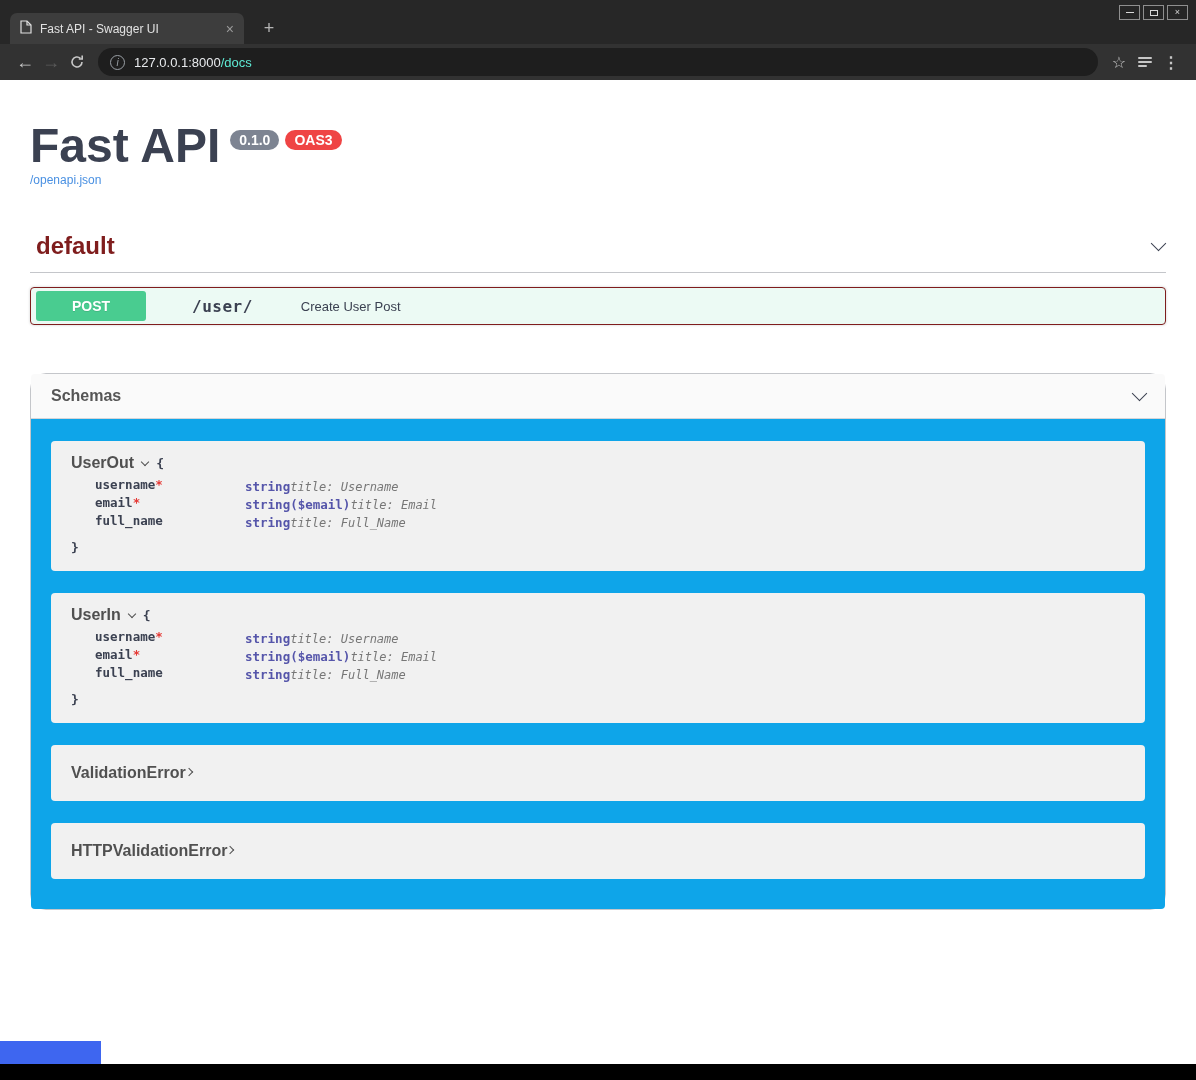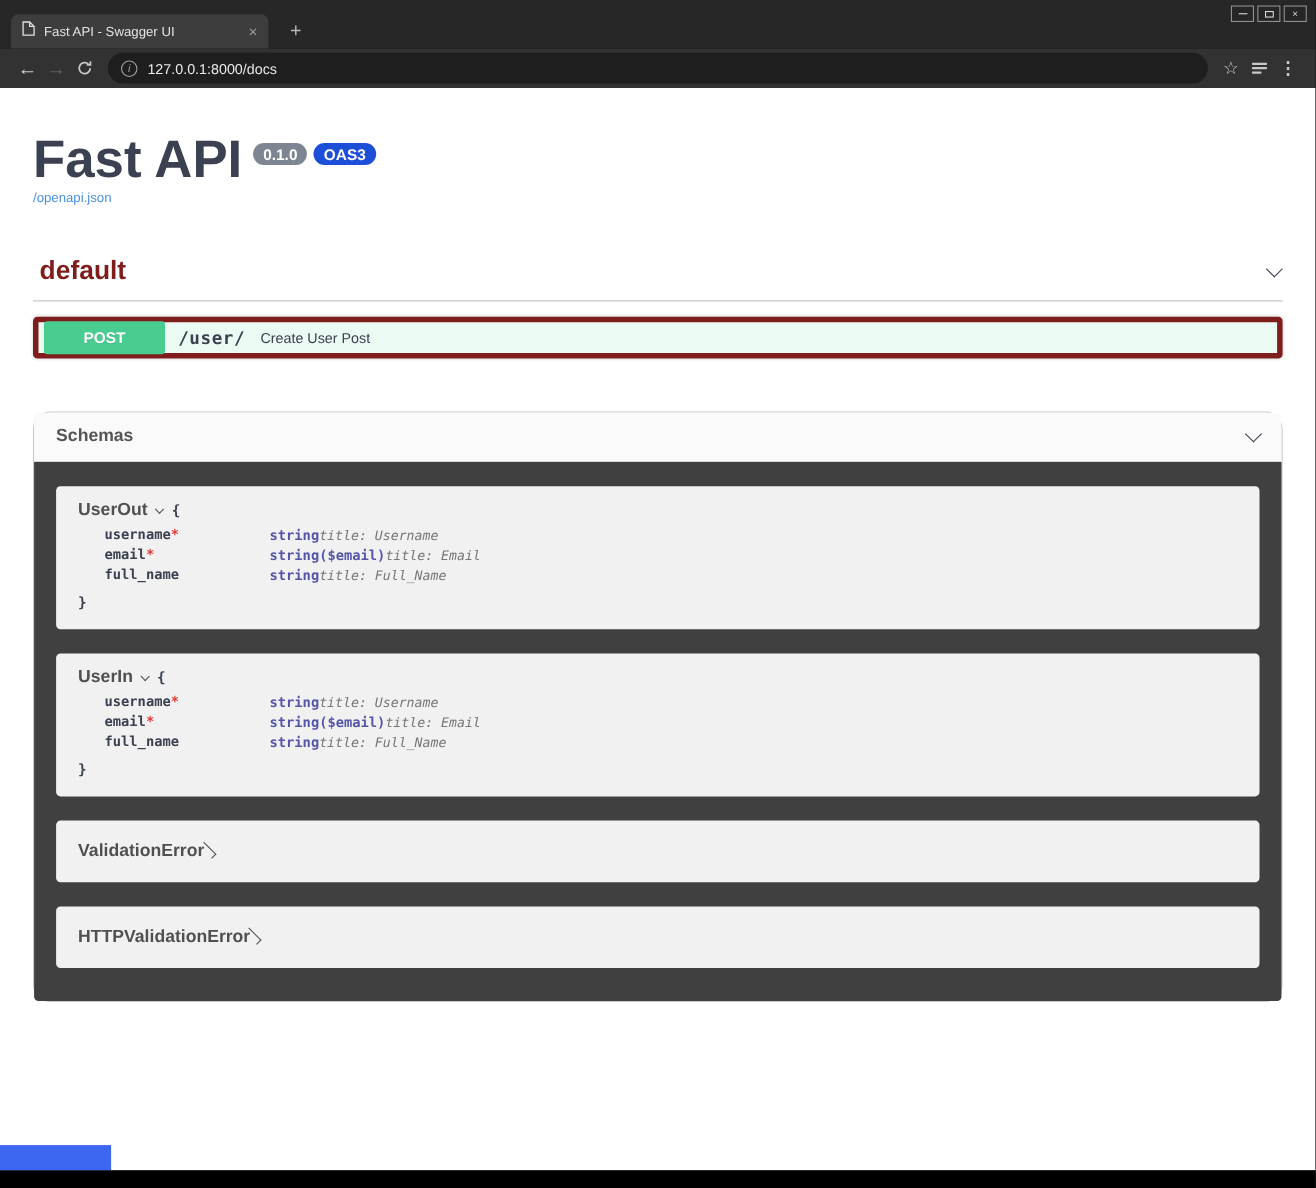--- a/index.html
+++ b/index.html
@@ -18,55 +18,55 @@
   .glyph-max { display:inline-block; width:8px; height:6px; border:1px solid #d8d8d8; }
 
   
   .navbar { position:absolute; top:44px; left:0; right:0; height:36px; background:#323232; display:flex; align-items:center; padding:0 12px; }
   .nav-icon { color:#c7c7c7; font-size:18px; width:26px; text-align:center; flex-shrink:0; }
   .nav-icon.disabled { color:#5c5c5c; }
   .nav-icon.reload { display:flex; align-items:center; justify-content:center; }
   .omnibox { flex:1; height:28px; margin:0 8px; background:#1e1e1e; border-radius:14px; display:flex; align-items:center; padding:0 12px; gap:9px; }
   .info-icon { width:15px; height:15px; border:1px solid #9aa0a6; border-radius:50%; color:#9aa0a6; font-size:10px; font-style:italic; display:flex; align-items:center; justify-content:center; flex-shrink:0; }
   .url { font-size:13px; color:#e8eaed; white-space:nowrap; }
-  .url .path { color:#e5e5e5; }
+  .url .path { color:#5eead4; }
   .star-icon { font-size:16px; }
   .ext-icon { width:26px; display:flex; justify-content:center; }
   .menu-icon { font-size:16px; font-weight:bold; }
 
   
   .content { position:absolute; top:80px; left:0; right:0; bottom:16px; background:#fff; overflow:hidden; padding:0 30px; }
   .api-info { padding-top:46px; }
   .api-title-row { display:flex; align-items:flex-start; gap:10px; }
   .api-title { font-size:48px; font-weight:700; color:#3b4151; line-height:40px; }
   .badges { display:flex; gap:6px; margin-top:4px; }
   .badge { color:#fff; font-size:14px; font-weight:700; padding:2px 9px; border-radius:10px; }
   .badge.version { background:#7d8492; }
-  .badge.oas { background:#1d4ed8;text-align:right; }
+  .badge.oas { background:#ef4444;text-align:right; }
   .spec-link { display:inline-block; margin-top:7px; font-size:12px; color:#4990e2; text-decoration:none; cursor:pointer; }
 
   .tag-row { margin-top:44px; display:flex; justify-content:space-between; align-items:center; padding:0 2px 12px 6px; border-bottom:1px solid rgba(59,65,81,.3); cursor:pointer; }
   .tag-name { font-size:24px; font-weight:700; color:#7f1d1d; }
 
   .chev { display:inline-block; border-style:solid; border-color:#3b4151; border-width:0 1.5px 1.5px 0; padding:5px; transform:rotate(45deg); margin-top:-5px; }
   .chev.right { transform:rotate(-45deg); margin-top:0; }
   .chev.tiny { padding:2.5px; border-width:0 1.8px 1.8px 0; border-color:#505050; margin:0 0 2px 0; }
 
-  .opblock { margin-top:14px; border:5px solid #7f1d1d; background:rgba(73,204,144,.1); border-radius:4px; box-shadow:0 0 3px rgba(0,0,0,.19); display:flex; align-items:center; padding:5px; height:38px; cursor:pointer; }
+  .opblock { margin-top:14px; border:1px solid #7f1d1d; background:rgba(73,204,144,.1); border-radius:4px; box-shadow:0 0 3px rgba(0,0,0,.19); display:flex; align-items:center; padding:5px; height:38px; cursor:pointer;gap:34px; }
   .opblock-method { background:#49cc90; color:#fff; font-weight:700; font-size:14px; border-radius:3px; width:110px; text-align:center; padding:7px 0; text-shadow:0 1px 0 rgba(0,0,0,.1); }
   .opblock-path { font-family:"DejaVu Sans Mono", monospace; font-weight:700; font-size:16px; color:#3b4151; margin-left:12px; letter-spacing:.5px; }
   .opblock-summary { font-size:13px; color:#3b4151; margin-left:14px; }
 
   .models-section { margin-top:48px; border:1px solid rgba(59,65,81,.3); border-radius:16px; margin-bottom:30px; }
   .models-header { display:flex; justify-content:space-between; align-items:center; padding:13px 20px; background:#fafafa; border-bottom:1px solid rgba(59,65,81,.2); border-radius:4px 4px 0 0; cursor:pointer; }
   .models-header h4 { font-size:16px; font-weight:700; color:#555; }
-  .models-body { padding:22px 0 8px; background:#404040; border-radius:0 0 4px 4px; }
+  .models-body { padding:22px 0 8px; background:#0ea5e9; border-radius:0 0 4px 4px; }
 
   .model-box { background:#f1f1f1; border-radius:4px; margin:0 20px 22px; padding:13px 20px 16px; }
-  .model-box.collapsed { display:flex; padding:19px 20px; cursor:pointer; }
+  .model-box.collapsed { display:flex; align-items:center; padding:19px 20px; cursor:pointer; }
   .model-title-row { display:flex; align-items:center; gap:8px; cursor:pointer; }
   .model-title { font-size:16px; font-weight:700; color:#505050; }
   .brace { font-family:"DejaVu Sans Mono", monospace; font-weight:700; font-size:13px; color:#3b4151; }
   .brace.close { display:block; margin-top:9px; }
   .props { margin:5px 0 0 24px; }
   .prop-row { display:flex; }
   .prop-name { width:150px; flex-shrink:0; font-family:"DejaVu Sans Mono", monospace; font-size:12.5px; font-weight:700; color:#3b4151; line-height:14px; padding-top:1px; }
   .star { color:#e53935; }
   .prop-detail { padding-bottom:0; }
   .prop-typeline { font-family:"DejaVu Sans Mono", monospace; font-size:12.5px; font-weight:600; color:#55a; line-height:14px; }

